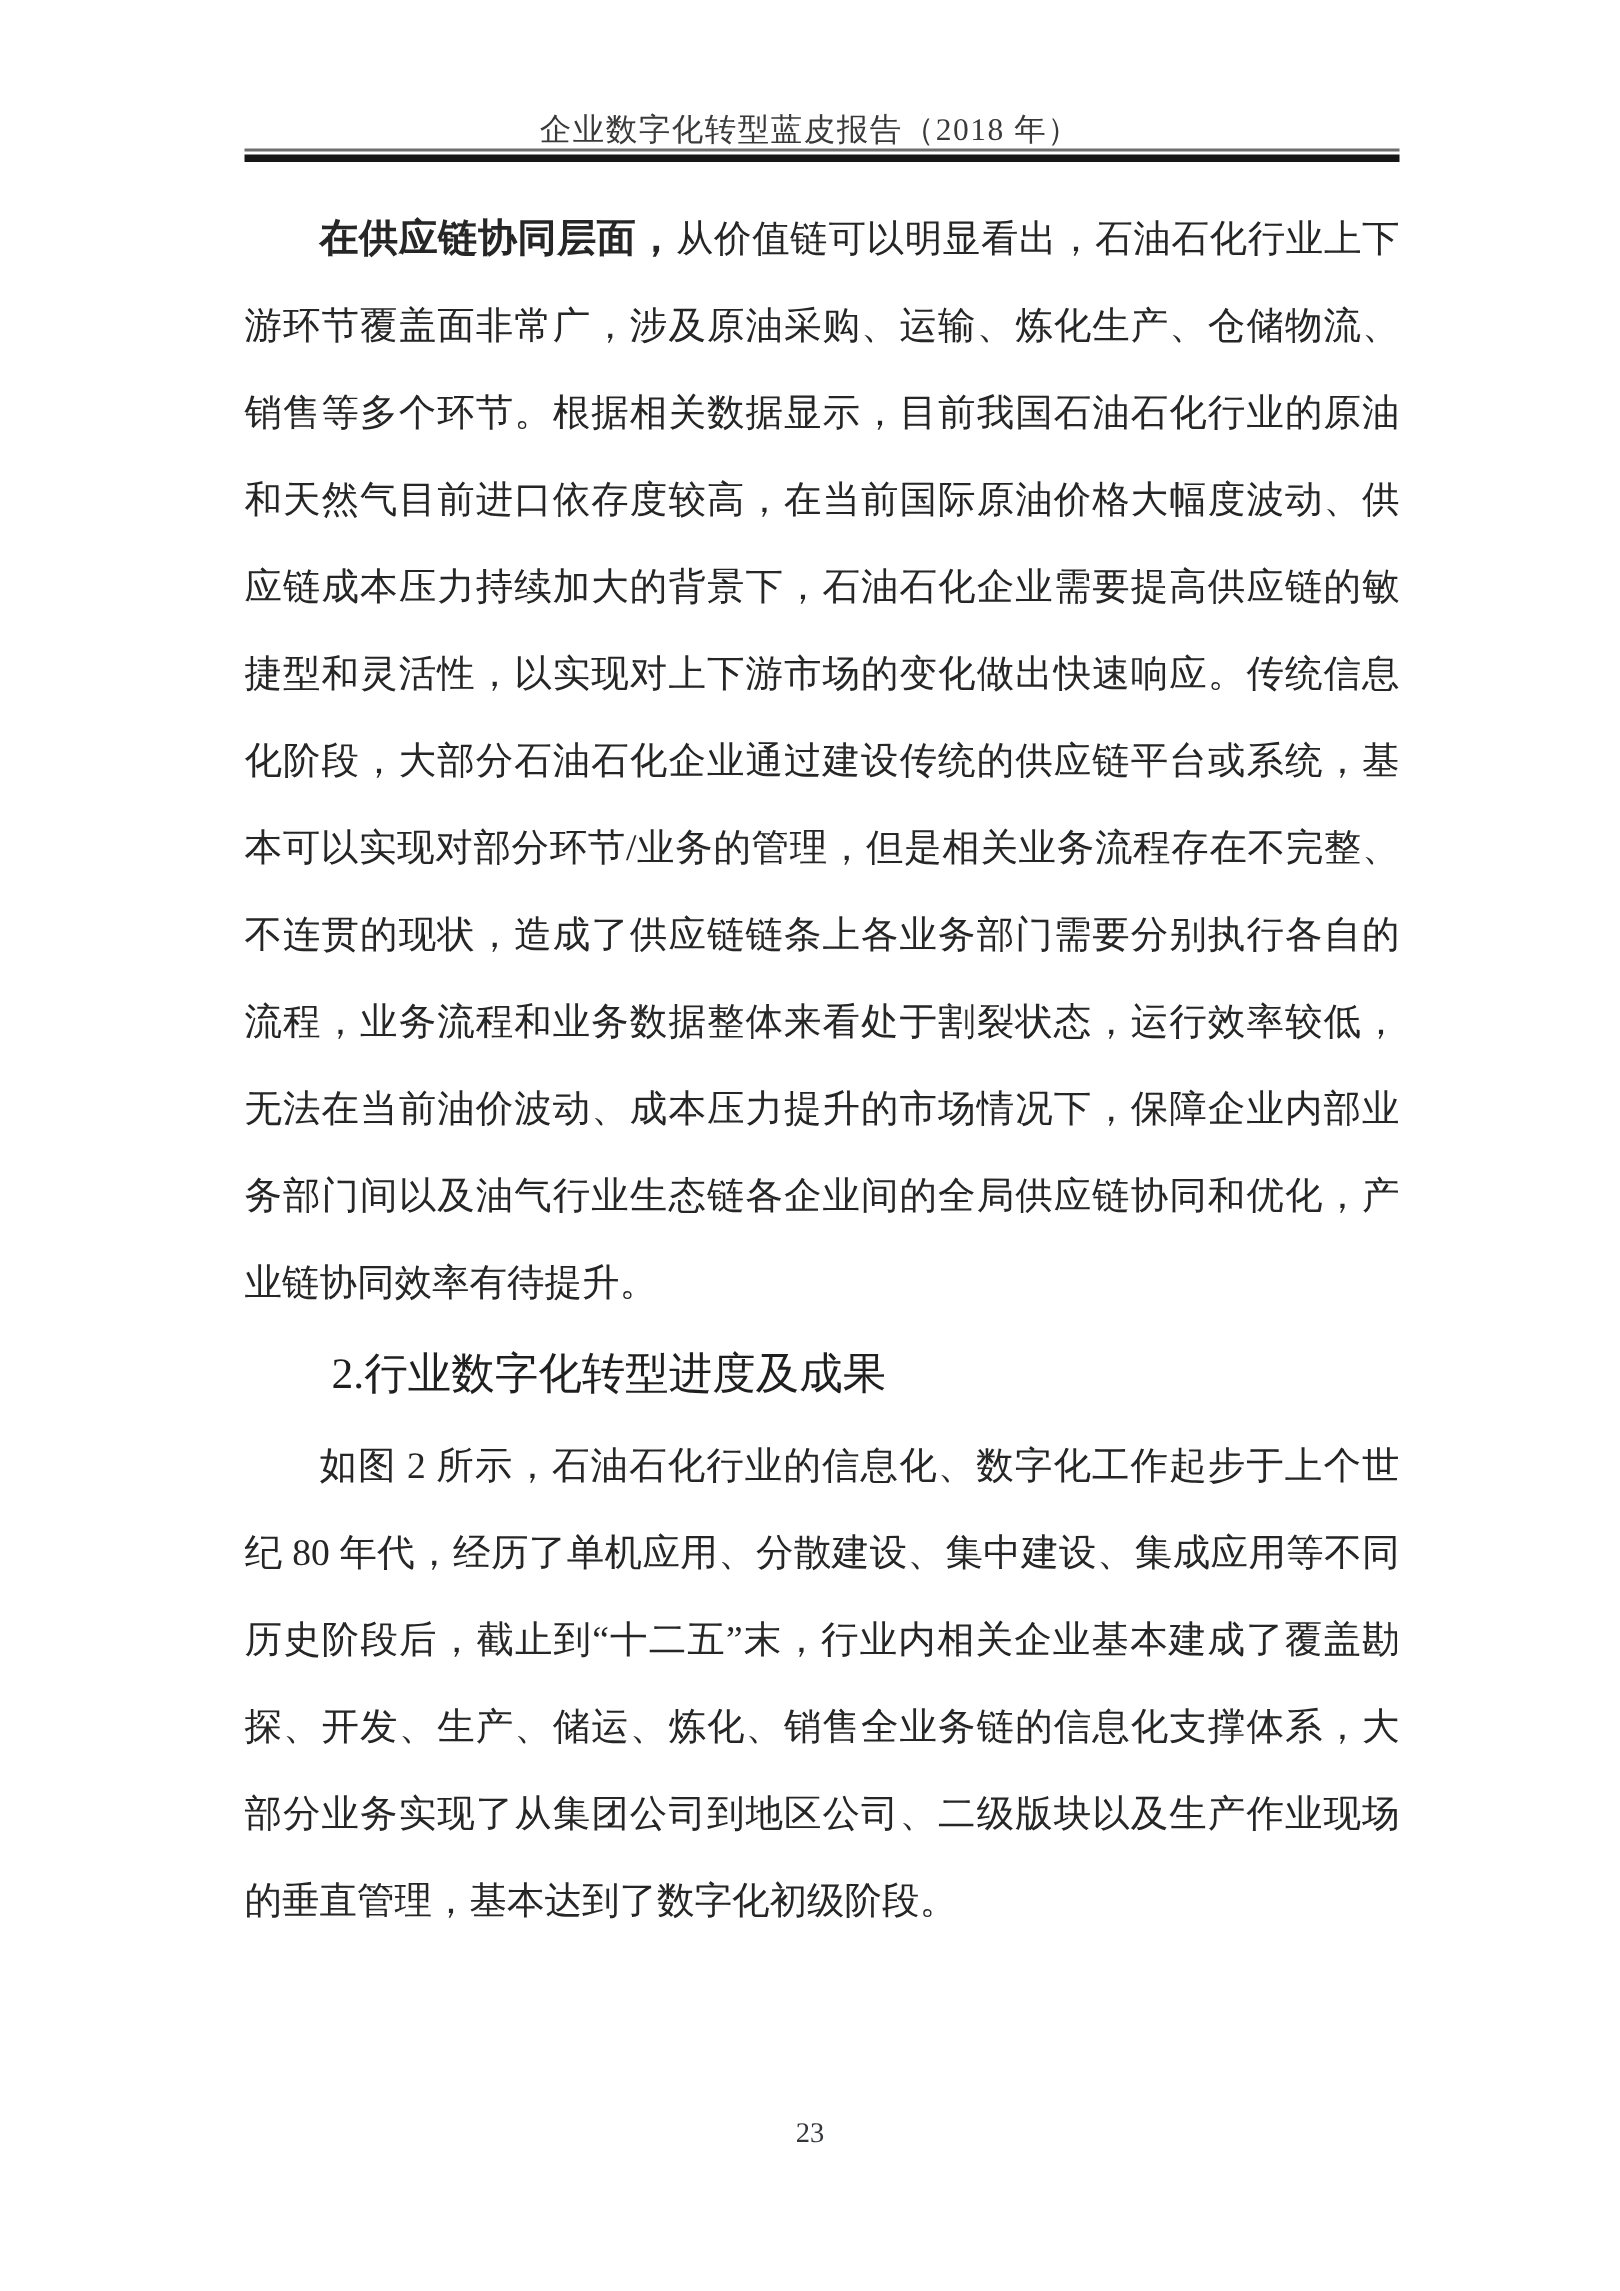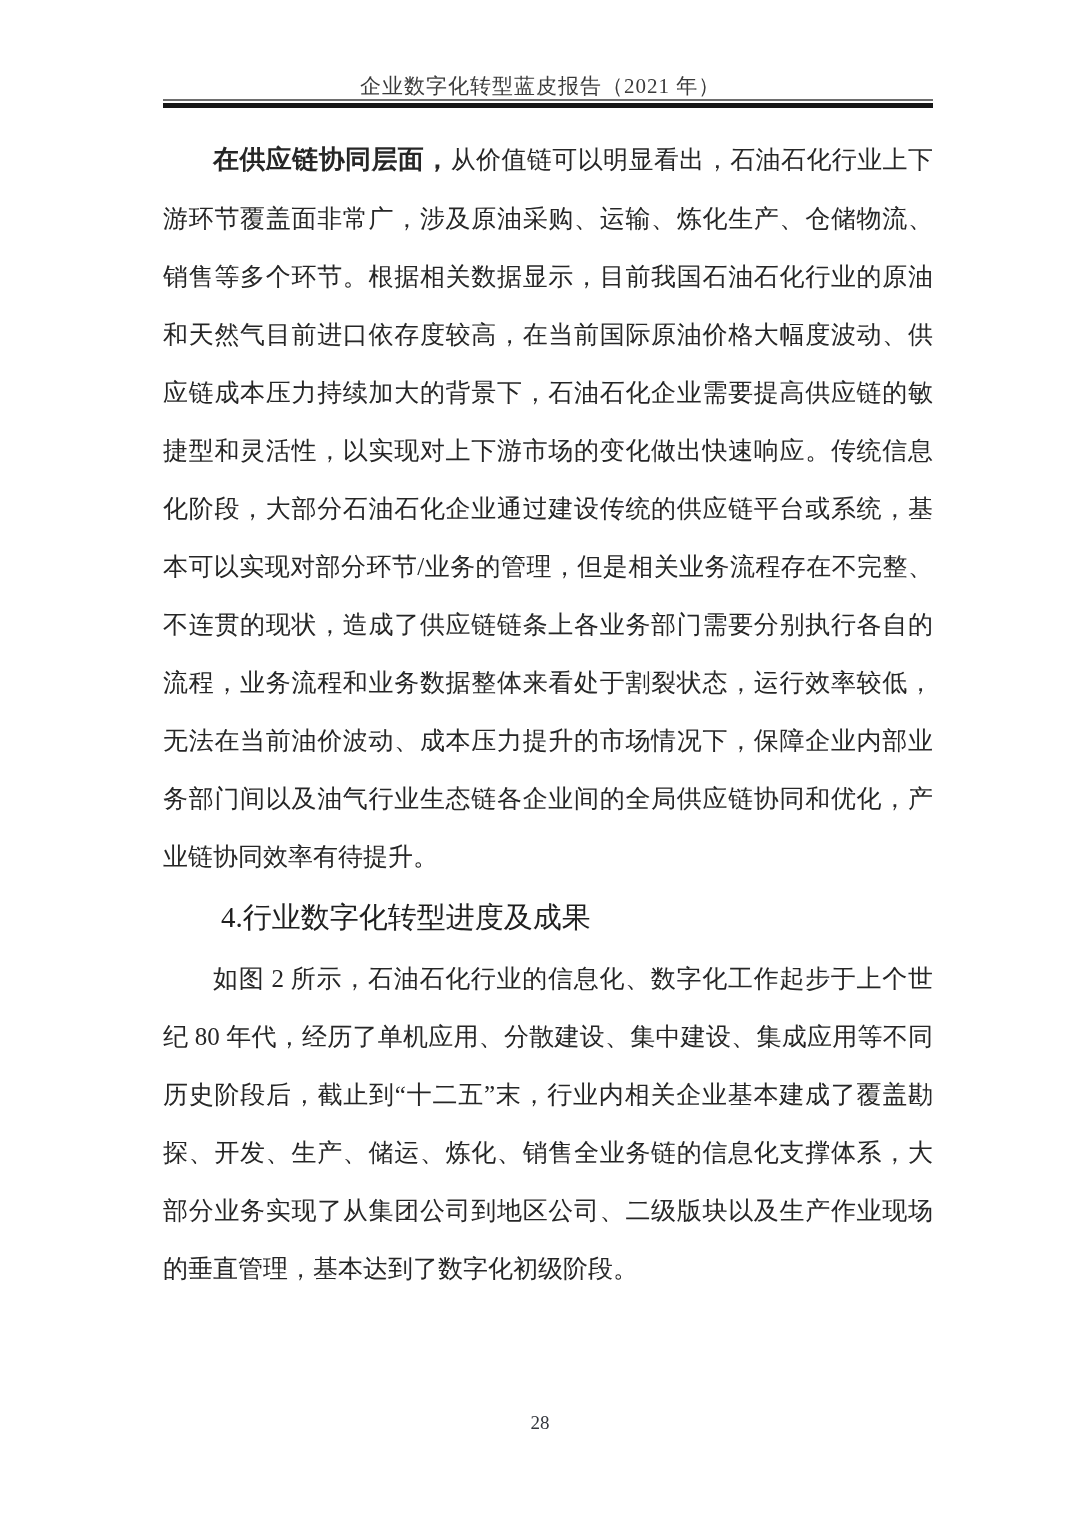--- a/index.html
+++ b/index.html
@@ -78,34 +78,34 @@
     text-align: center;
     font-size: 19px;
     color: #33363d;
   }
 </style>
 </head>
 <body>
 
 <div class="page">
 
-  <div class="header-title">企业数字化转型蓝皮报告（2021 年）</div>
+  <div class="header-title">企业数字化转型蓝皮报告（2018 年）</div>
 
   <div class="header-rule">
     <div class="rule-thin"></div>
     <div class="rule-thick"></div>
   </div>
 
   <div class="content">
 
     <p class="para"><span class="lead">在供应链协同层面，</span><span>从价值链可以明显看出，石油石化行业上下游环节覆盖面非常广，涉及原油采购、运输、炼化生产、仓储物流、销售等多个环节。根据相关数据显示，目前我国石油石化行业的原油和天然气目前进口依存度较高，在当前国际原油价格大幅度波动、供应链成本压力持续加大的背景下，石油石化企业需要提高供应链的敏捷型和灵活性，以实现对上下游市场的变化做出快速响应。传统信息化阶段，大部分石油石化企业通过建设传统的供应链平台或系统，基本可以实现对部分环节/业务的管理，但是相关业务流程存在不完整、不连贯的现状，造成了供应链链条上各业务部门需要分别执行各自的流程，业务流程和业务数据整体来看处于割裂状态，运行效率较低，无法在当前油价波动、成本压力提升的市场情况下，保障企业内部业务部门间以及油气行业生态链各企业间的全局供应链协同和优化，产业链协同效率有待提升。</span></p>
 
-    <h2 class="section-heading">4.行业数字化转型进度及成果</h2>
+    <h2 class="section-heading">2.行业数字化转型进度及成果</h2>
 
     <p class="para">如图 2 所示，石油石化行业的信息化、数字化工作起步于上个世纪 80 年代，经历了单机应用、分散建设、集中建设、集成应用等不同历史阶段后，截止到“十二五”末，行业内相关企业基本建成了覆盖勘探、开发、生产、储运、炼化、销售全业务链的信息化支撑体系，大部分业务实现了从集团公司到地区公司、二级版块以及生产作业现场的垂直管理，基本达到了数字化初级阶段。</p>
 
   </div>
 
   <div class="footer">
-    <span>28</span>
+    <span>23</span>
   </div>
 
 </div>
 
 </body></html>

